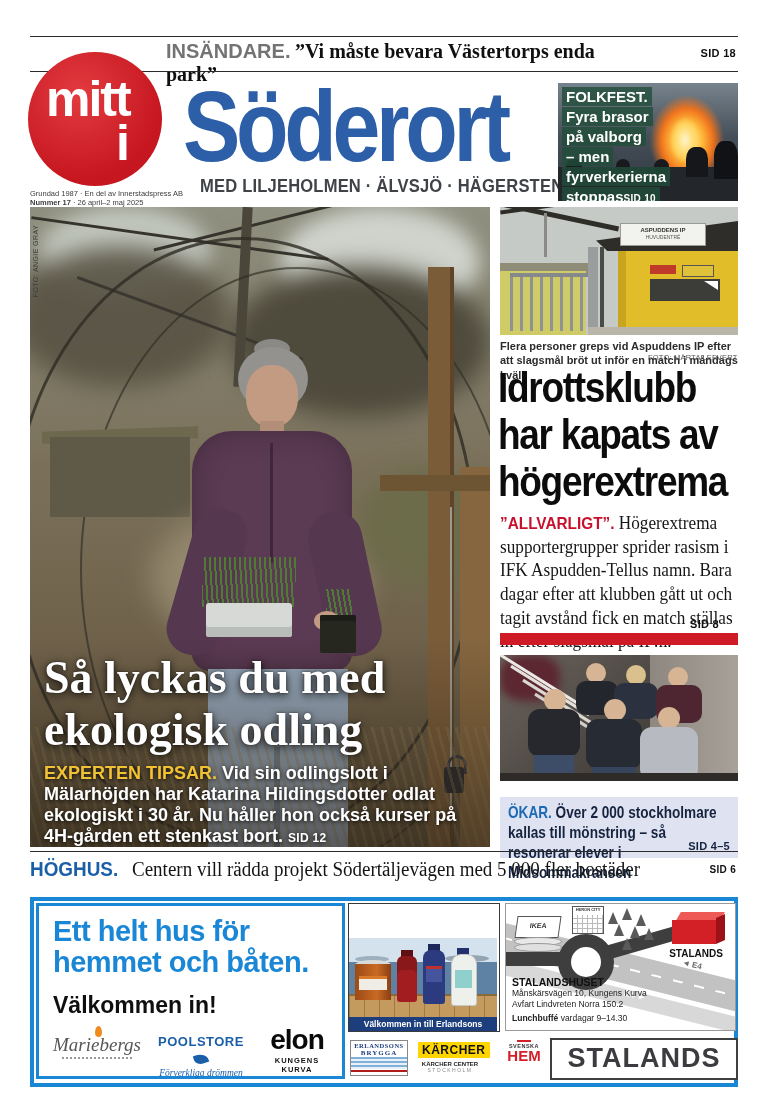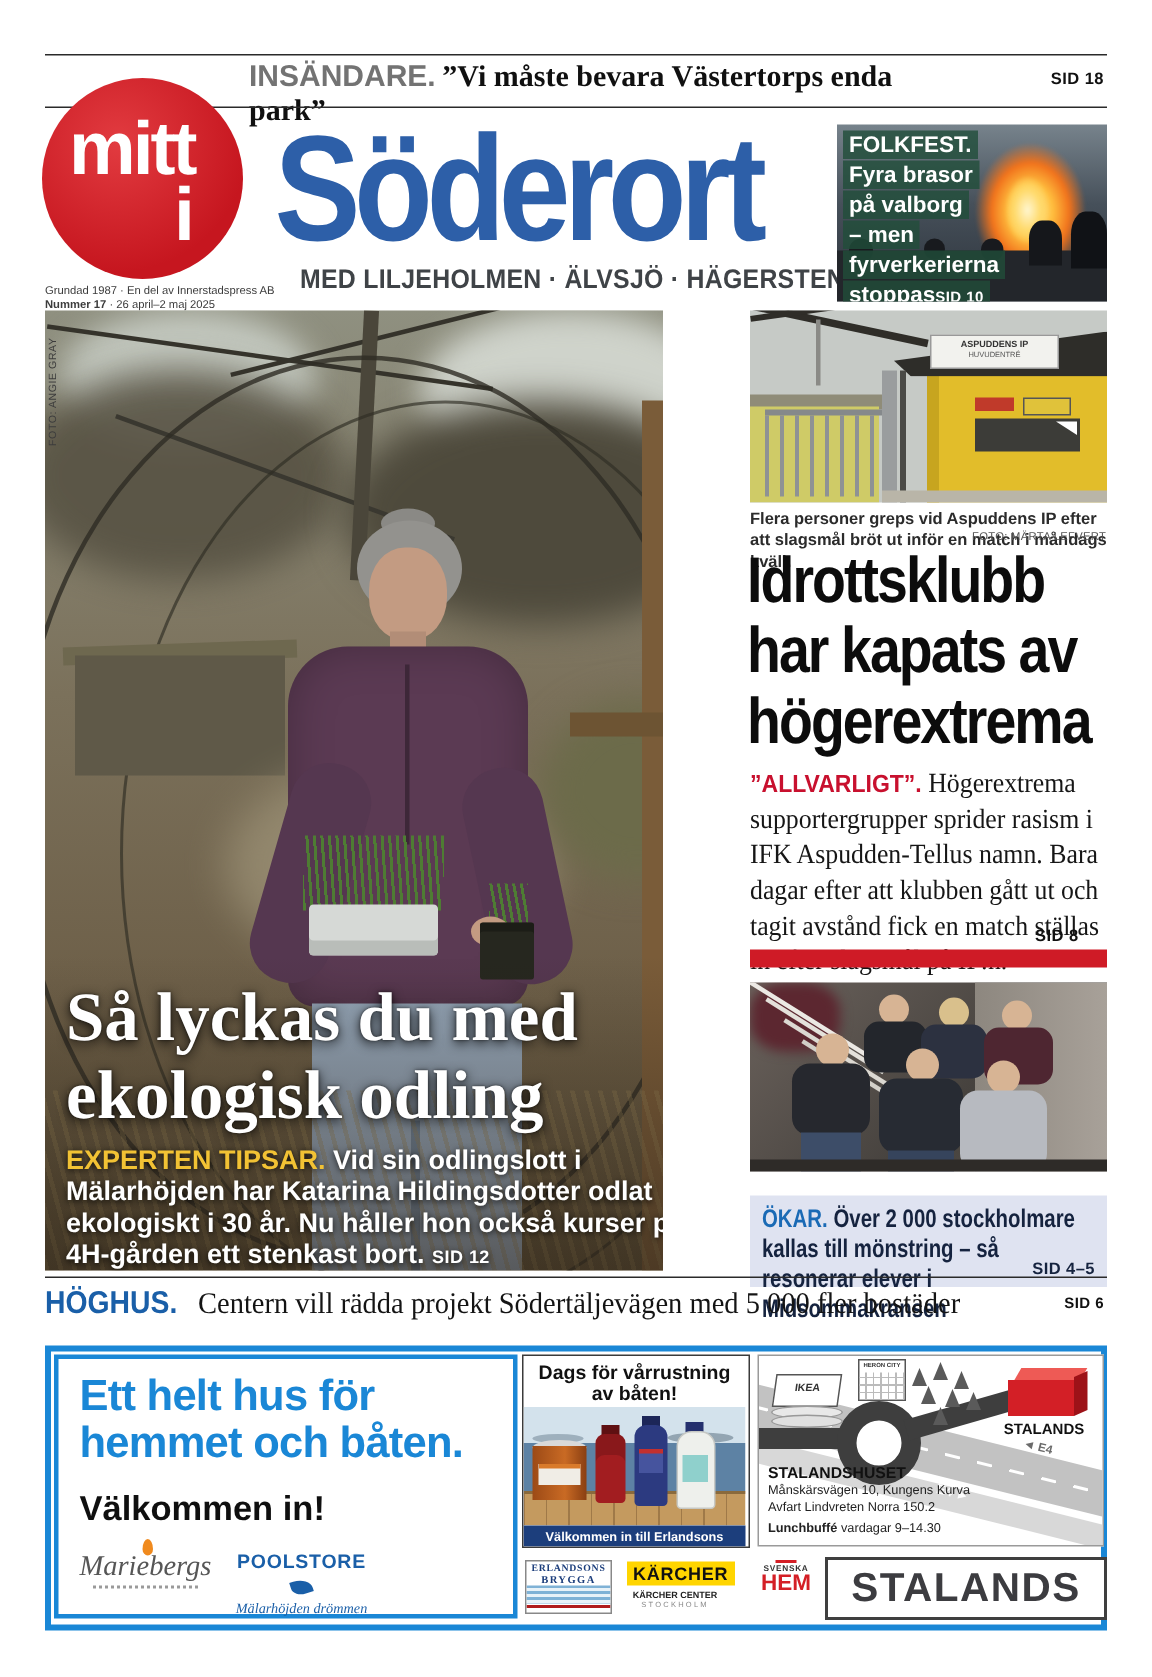--- a/index.html
+++ b/index.html
@@ -16,21 +16,21 @@
     background:radial-gradient(circle at 38% 32%,#e23b40,#c6161f 70%);z-index:5;}
   .logo-w{position:absolute;color:#fff;font-weight:900;letter-spacing:-2px;}
   .masthead{color:#2d5fa8;font-weight:900;font-size:100px;letter-spacing:-5px;line-height:1;}
   .mast-sub{color:#3f4347;font-weight:900;font-size:18px;letter-spacing:.2px;}
   
   .ff{left:558px;top:83px;width:180px;height:118px;background:linear-gradient(180deg,#77838c 0%,#46505a 45%,#2d333b 100%);}
   .ff span.line{display:table;background:rgba(32,78,58,.8);color:#fff;font-weight:800;
      font-size:15px;line-height:19px;padding:0 4px;margin-bottom:1px;}
   .ff .kick{font-size:16px;background:#255843;}
   
-  .mainph{left:30px;top:207px;width:412px;height:640px;
+  .mainph{left:30px;top:207px;width:460px;height:640px;
     background:linear-gradient(180deg,#8f9080 0%,#7b715b 40%,#6e6049 70%,#5e5138 100%);}
   .mh{font-family:"Liberation Serif",serif;font-weight:700;color:#fff;font-size:46px;line-height:1;
       text-shadow:0 2px 8px rgba(0,0,0,.85),0 0 2px rgba(0,0,0,.6);}
   .mk{color:#fff;font-weight:700;font-size:18px;line-height:21px;
       text-shadow:0 1px 4px rgba(0,0,0,.85);}
   
   .cap{font-size:11px;font-weight:700;color:#2b2b2b;line-height:1.3;}
   .credit{font-size:7.5px;font-weight:400;color:#555;letter-spacing:.2px;}
   .bigh{font-weight:900;color:#0c0c0c;font-size:43px;line-height:47px;letter-spacing:-1.5px;}
   .sbody{font-size:18.5px;line-height:1.28;color:#161616;}
@@ -250,30 +250,30 @@
 
   <div class="x" style="left:12px;top:128px;width:92px;text-align:center;">
     <div class="x" style="left:44px;top:-8px;width:7px;height:11px;background:#f08a1e;border-radius:50% 50% 50% 50%/60% 60% 40% 40%;"></div>
     <span class="serif" style="font-style:italic;font-size:19px;color:#565656;">Mariebergs</span>
     <div style="height:2px;width:70px;margin:1px auto 0;background:repeating-linear-gradient(90deg,#9a9a9a 0 2px,transparent 2px 4px);"></div>
   </div>
 
   <div class="x" style="left:112px;top:126px;width:100px;text-align:center;">
     <span style="font-weight:900;font-size:13px;color:#1a5fa8;letter-spacing:.5px;">POOLSTORE</span>
     <span style="display:inline-block;width:14px;height:10px;background:#1a5fa8;border-radius:0 80% 0 60%;transform:rotate(-18deg);"></span>
-    <div class="serif" style="font-style:italic;font-size:9.5px;color:#1a5fa8;">Mälarhöjden drömmen</div>
-  </div>
-
+    <div class="serif" style="font-style:italic;font-size:9.5px;color:#1a5fa8;">Förverkliga drömmen</div>
+  </div>
+
+  <div class="x" style="left:222px;top:120px;width:72px;text-align:center;">
+    <div style="font-weight:900;font-size:28px;letter-spacing:-1px;color:#0a0a0a;line-height:28px;">elon</div>
+    <div style="font-weight:800;font-size:7.5px;letter-spacing:1px;color:#111;margin-top:2px;">KUNGENS KURVA</div>
+  </div>
 </div>
 
 <div class="x boat ov">
-  <div class="x" style="left:0;top:4px;width:148px;text-align:center;font-weight:800;font-size:13px;line-height:14px;color:#111;">
-    <div>Dags för vårrustning</div>
-    <div>av båten!</div>
-  </div>
   <div class="x ov" style="left:0;top:34px;width:148px;height:79px;">
     <div class="x" style="left:0;top:0;width:148px;height:24px;background:#d3e2ec;"></div>
     <div class="x" style="left:6px;top:18px;width:34px;height:6px;background:#9eb0bd;border-radius:50%;"></div>
     <div class="x" style="left:96px;top:17px;width:44px;height:7px;background:#93a5b2;border-radius:50%;"></div>
     <div class="x" style="left:0;top:24px;width:148px;height:32px;background:#5d82a4;"></div>
     <div class="x" style="left:0;top:56px;width:148px;height:23px;background:#c49a5f;box-shadow:inset 0 2px 0 #8a6a3c;"></div>
     <div class="x" style="left:0;top:58px;width:148px;height:21px;background:repeating-linear-gradient(90deg,rgba(90,60,30,.35) 0 1px,transparent 1px 15px);"></div>
     <div class="x" style="left:6px;top:22px;width:36px;height:10px;background:#d9d9d9;border-radius:50%;"></div>
     <div class="x" style="left:6px;top:26px;width:36px;height:36px;background:linear-gradient(90deg,#9c4a16,#c96a24 60%,#8a3f12);"></div>
     <div class="x" style="left:10px;top:38px;width:28px;height:14px;background:#f0ede6;box-shadow:inset 0 3px 0 #d97a2a;"></div>

